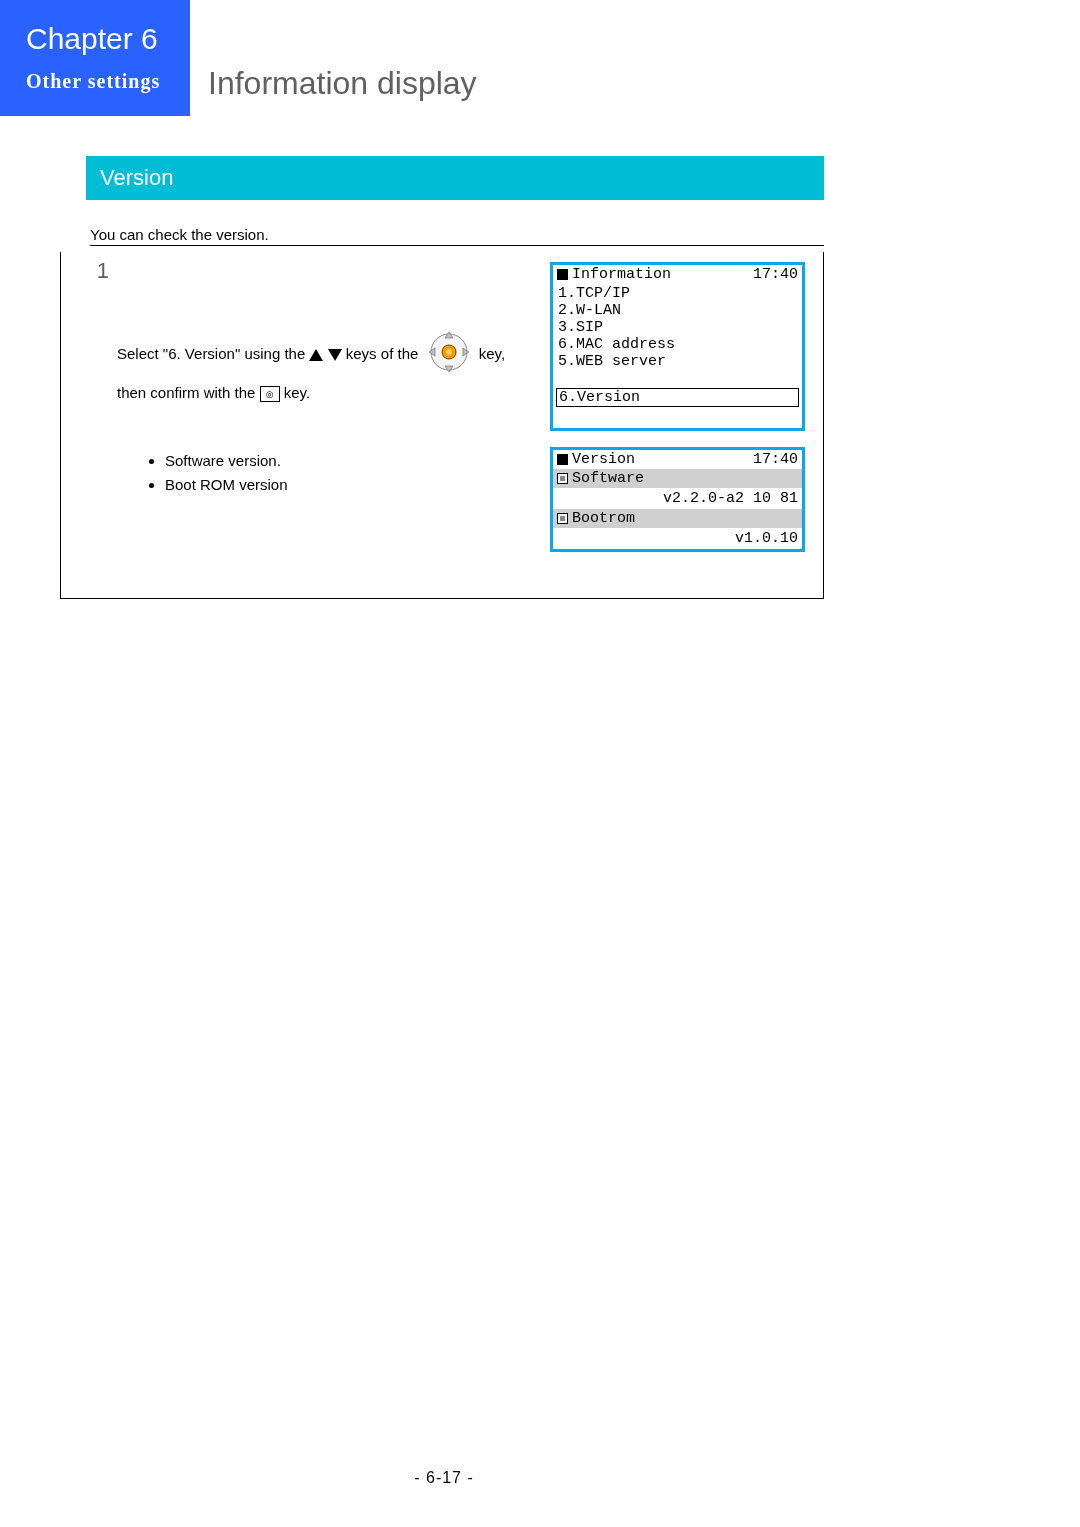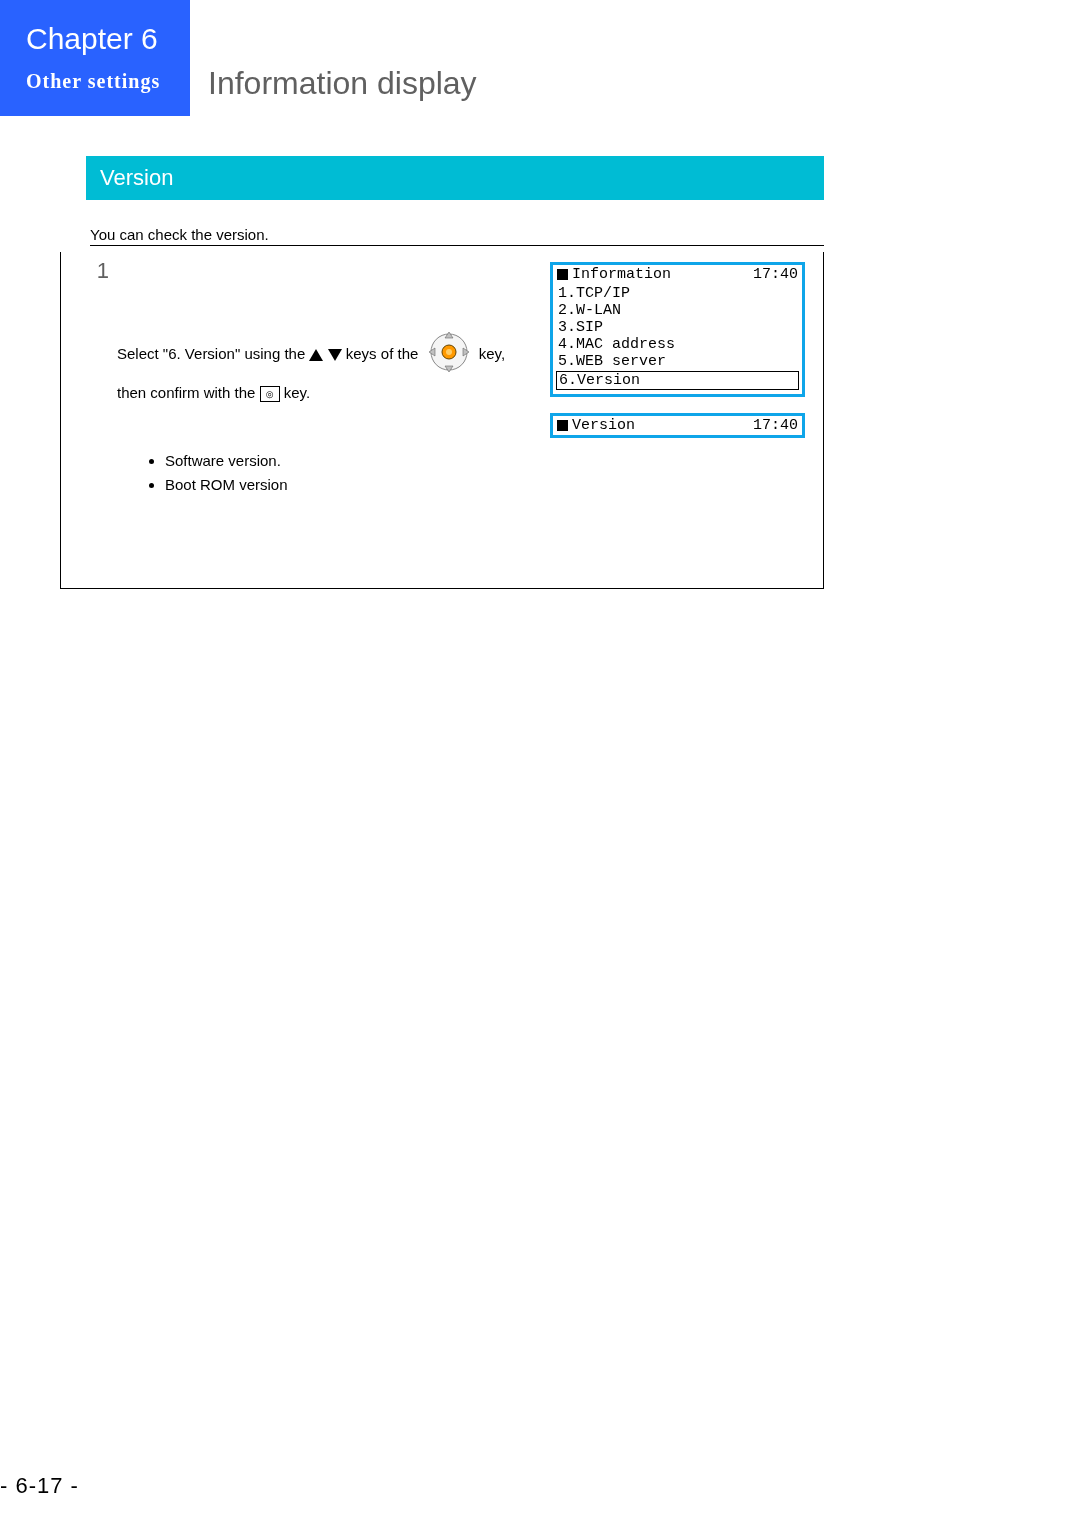--- a/index.html
+++ b/index.html
@@ -41,29 +41,29 @@
   
   
   .screen{border:3px solid #0ea5e9;margin-bottom:16px;font-family:"Courier New",monospace;font-size:15px;}
   .screen-title{display:flex;align-items:center;gap:4px;padding:1px 4px;}
   .sq{display:inline-block;width:11px;height:11px;background:#000;}
   .sq-o{display:inline-block;width:9px;height:9px;border:1px solid #000;background:#fff;position:relative;}
   .sq-o::after{content:"";position:absolute;inset:2px;background:#888;}
   .time{margin-left:auto;}
   .screen-body{padding:1px 5px 3px 5px;}
   .screen-body div{white-space:pre;}
-  .sel{border:1px solid #000;padding:0 2px;margin:1px -2px;}
+  .sel{border:1px solid #000;padding:0 2px;margin:18px -2px;}
   .grayrow{background:#cfcfcf;display:flex;align-items:center;gap:4px;padding:1px 4px;}
   .val{text-align:right;padding:2px 4px;}
   
   
   .navpad{display:inline-block;vertical-align:middle;margin:0 2px;}
   
   
-  .pagenum{position:absolute;bottom:28px;width:100%;text-align:left;font-size:22px;color:#000;letter-spacing:1px;}
+  .pagenum{position:absolute;bottom:40px;width:100%;text-align:center;font-size:16px;color:#000;letter-spacing:1px;}
 </style>
 </head>
 <body>
 
 <div class="page">
 
   <div class="hdr">
     <div class="hdr-left">
       <div class="chapter">Chapter 6</div>
       <div class="subtitle">Other settings</div>
@@ -115,31 +115,43 @@
       <div class="screen">
         <div class="screen-title">
           <span class="sq"></span>
           <span>Information</span>
           <span class="time">17:40</span>
         </div>
         <div class="screen-body">
           <div>1.TCP/IP</div>
           <div>2.W-LAN</div>
           <div>3.SIP</div>
-          <div>4.MAC address</div>
+          <div>6.MAC address</div>
           <div>5.WEB server</div>
           <div class="sel">6.Version</div>
         </div>
       </div>
 
       <div class="screen">
         <div class="screen-title">
           <span class="sq"></span>
           <span>Version</span>
           <span class="time">17:40</span>
         </div>
+        <div>
+          <div class="grayrow">
+            <span class="sq-o"></span>
+            <span>Software</span>
+          </div>
+          <div class="val">v2.2.0-a2 10 81</div>
+          <div class="grayrow">
+            <span class="sq-o"></span>
+            <span>Bootrom</span>
+          </div>
+          <div class="val">v1.0.10</div>
+        </div>
       </div>
 
     </div>
   </div>
 
   <div class="pagenum">- 6-17 -</div>
 </div>
 
 </body></html>

